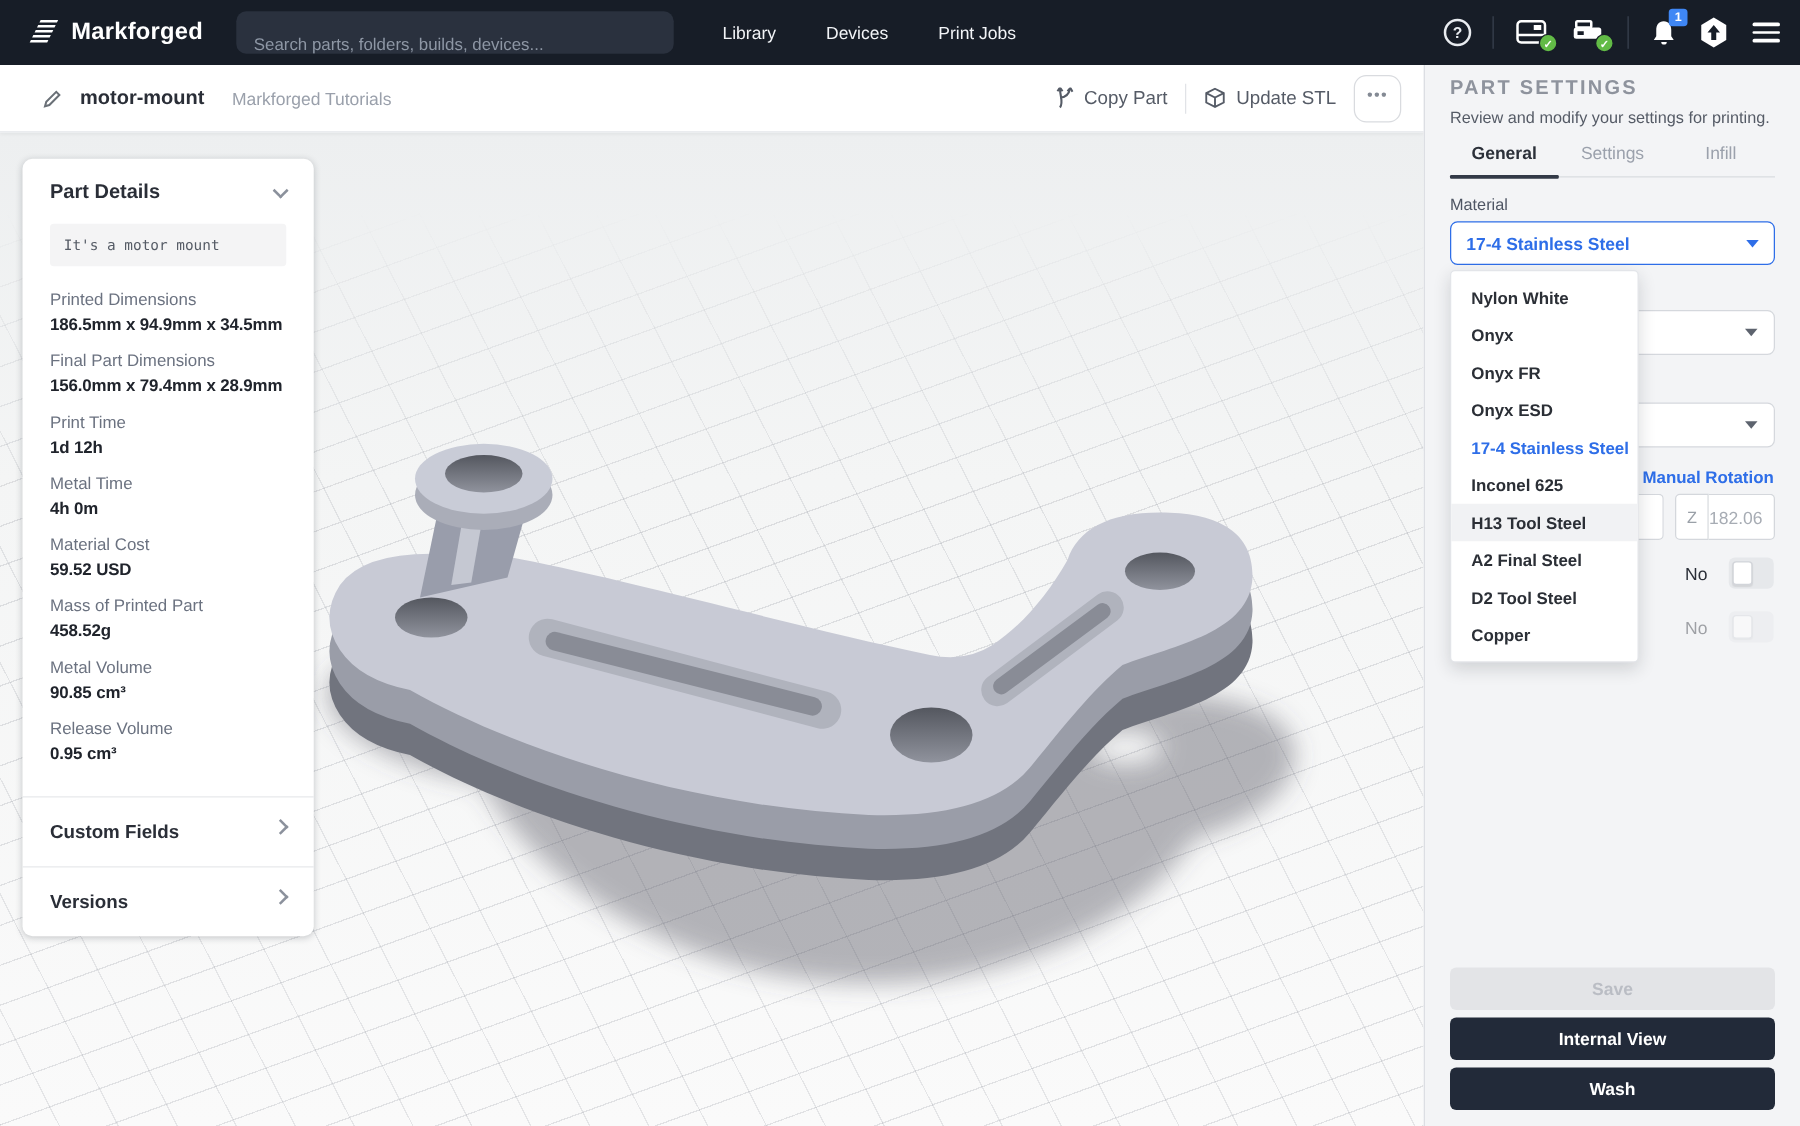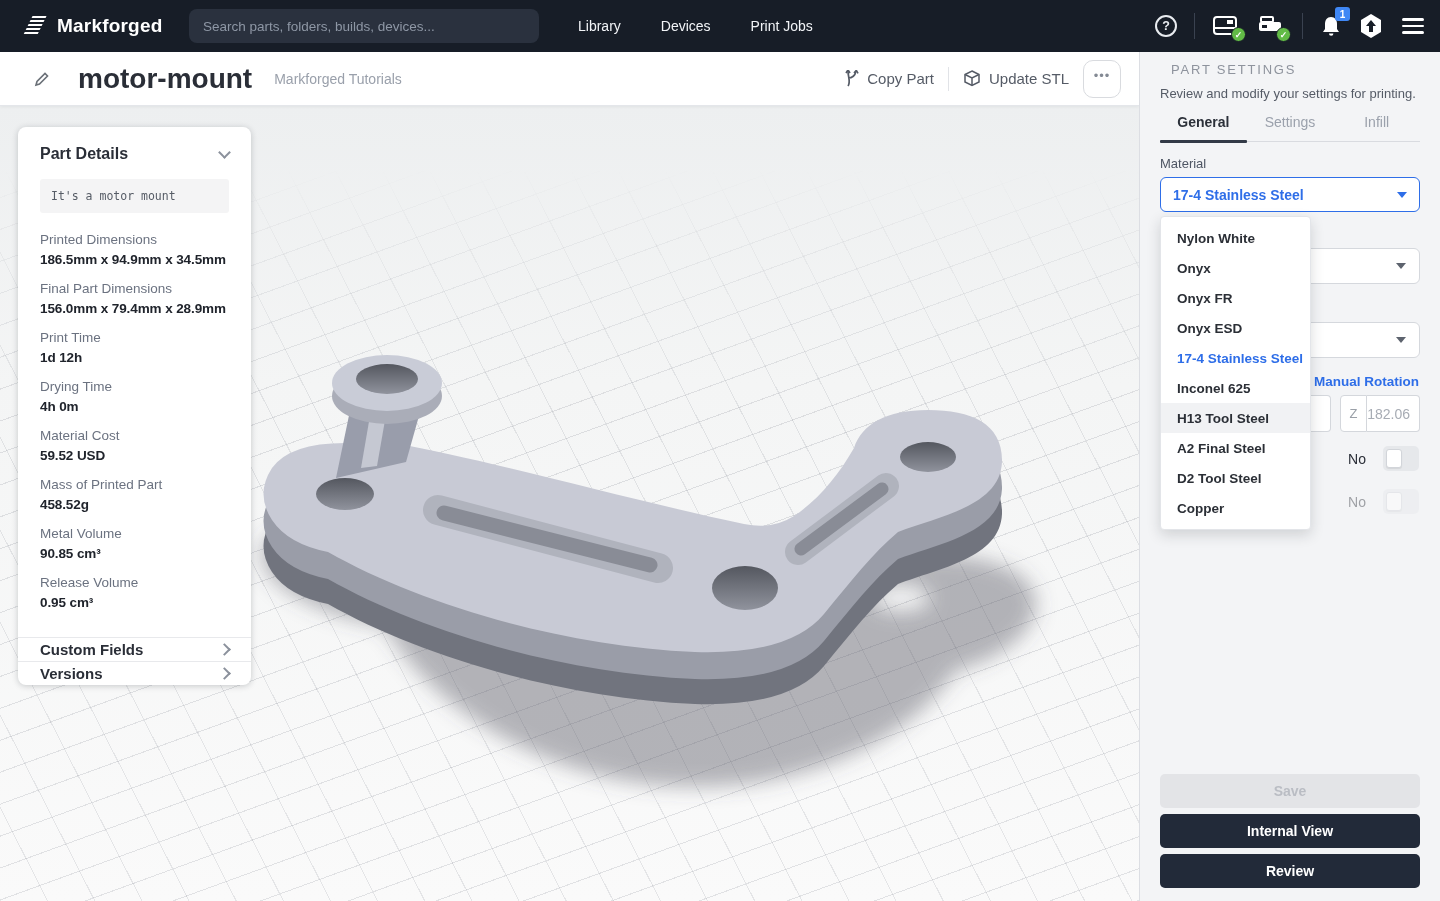--- a/index.html
+++ b/index.html
@@ -5,21 +5,21 @@
   * { margin:0; padding:0; box-sizing:border-box; }
   html,body { width:1440px; height:901px; overflow:hidden; background:#fff;
     font-family:"Liberation Sans", sans-serif; }
 
   
   .navbar { position:absolute; left:0; top:0; width:1440px; height:52px;
     background:#171d27; display:flex; align-items:center; z-index:40; }
   .brand { display:flex; align-items:center; gap:9px; padding-left:22px; cursor:pointer; }
   .brand-text { color:#fff; font-size:19px; font-weight:700; letter-spacing:.2px; }
   .search-box { position:absolute; left:189px; top:9px; width:350px; height:34px;
-    background:#2a313e; border-radius:8px; display:flex; align-items:center; padding:0 14px; }
+    background:#2a313e; border-radius:8px; display:flex; align-items:flex-end; padding:0 14px; }
   .search-box input { background:transparent; border:none; outline:none; color:#c6ccd6;
     font-size:13.5px; width:100%; font-family:"Liberation Sans",sans-serif; }
   .search-box input::placeholder { color:#8e97a5; }
   .nav-links { position:absolute; left:558px; top:0; height:52px; display:flex; align-items:center; }
   .nav-link { color:#f2f4f7; font-size:14px; padding:0 20px; height:52px; display:flex;
     align-items:center; cursor:pointer; }
   .nav-right { position:absolute; right:14px; top:0; height:52px; display:flex;
     align-items:center; gap:17px; }
   .nav-sep { width:1px; height:26px; background:#3a4250; }
   .icon-btn { position:relative; display:flex; align-items:center; justify-content:center; cursor:pointer; }
@@ -31,21 +31,21 @@
   .notif-badge { position:absolute; right:-8px; top:-7px; min-width:15px; height:14px;
     background:#3f87f5; border-radius:3px; color:#fff; font-size:10px; font-weight:700;
     display:flex; align-items:center; justify-content:center; padding:0 3px; }
   .hamburger { display:flex; flex-direction:column; gap:4px; cursor:pointer; padding:4px 2px; }
   .hamburger span { width:22px; height:2.6px; background:#fff; border-radius:2px; }
 
   
   .page-header { position:absolute; left:0; top:52px; width:1139px; height:54px; background:#fff;
     border-bottom:1px solid #e4e6ea; box-shadow:0 1px 3px rgba(25,30,40,.06); z-index:20;
     display:flex; align-items:center; }
-  .ph-title { font-size:28px; font-weight:700; color:#2a2e37; margin-left:28px; }
+  .ph-title { font-size:16px; font-weight:700; color:#2a2e37; margin-left:14px; }
   .ph-crumb { font-size:14px; color:#9aa0ab; margin-left:22px; }
   .ph-actions { position:absolute; right:18px; display:flex; align-items:center; gap:14px; }
   .ph-action { display:flex; align-items:center; gap:8px; color:#555b66; font-size:15px; cursor:pointer; }
   .ph-sep { width:1px; height:24px; background:#e1e3e7; }
   .more-btn { width:38px; height:38px; border:1px solid #d9dbdf; border-radius:10px; background:#fff;
     color:#848a94; display:flex; align-items:center; justify-content:center; cursor:pointer;
     font-size:13px; letter-spacing:1px; line-height:1; padding-bottom:6px; }
 
   
   .viewport { position:absolute; left:0; top:106px; width:1139px; height:795px; overflow:hidden;
@@ -66,29 +66,29 @@
   .chev { width:9px; height:9px; border-right:2px solid #8b919c; border-bottom:2px solid #8b919c; }
   .chev.down { transform:rotate(45deg); margin-top:-4px; }
   .chev.right { transform:rotate(-45deg); }
   .dc-desc { margin:16px 22px 0; background:#f4f4f5; border-radius:3px; padding:10px 11px;
     font-family:"DejaVu Sans Mono", monospace; font-size:11.5px; color:#565c66; cursor:text; }
   .dc-stats { padding:18px 22px 14px; }
   .stat { margin-bottom:12px; }
   .stat-label { font-size:13.5px; color:#6b7280; line-height:17px; }
   .stat-value { font-size:13.5px; font-weight:700; color:#20242c; line-height:17px; margin-top:3px;
     letter-spacing:-.1px; }
-  .dc-row { border-top:1px solid #e8e9ec; padding:3px 22px; display:flex; align-items:center;
+  .dc-row { border-top:1px solid #e8e9ec; padding:19px 22px; display:flex; align-items:flex-start;
     justify-content:space-between; cursor:pointer; }
   .dc-row-label { font-size:15px; font-weight:700; color:#2a2e37; }
 
   
   .settings-panel { position:absolute; left:1139px; top:52px; width:301px; height:849px;
     background:#f3f4f6; border-left:1px solid #dcdee3; z-index:30; }
-  .ps-title { position:absolute; left:20px; top:10px; font-size:13px; font-weight:400;
-    color:#8e939d; letter-spacing:1.8px;margin-left:11px; }
+  .ps-title { position:absolute; left:20px; top:10px; font-size:16px; font-weight:700;
+    color:#8e939d; letter-spacing:1.8px; }
   .ps-sub { position:absolute; left:20px; top:34px; font-size:13px; color:#555b66; }
   .tabs { position:absolute; left:20px; top:62px; width:260px; height:28px; display:flex;
     border-bottom:1px solid #d9dbe0; }
   .tab { flex:1; text-align:center; font-size:14px; color:#9ba1ac; cursor:pointer; position:relative; }
   .tab.active { color:#2b3039; font-weight:700; }
   .tab.active::after { content:""; position:absolute; left:0; right:0; bottom:-2px; height:3px;
     background:#333a47; border-radius:1px; }
   .field-label { position:absolute; left:20px; top:104px; font-size:13px; color:#4e5563; }
   .material-select { position:absolute; left:20px; top:125px; width:260px; height:35px;
     background:#fff; border:1.5px solid #2e6ee8; border-radius:6px; display:flex; align-items:center;
@@ -288,21 +288,21 @@
         </div>
         <div class="stat">
           <div class="stat-label">Final Part Dimensions</div>
           <div class="stat-value">156.0mm x 79.4mm x 28.9mm</div>
         </div>
         <div class="stat">
           <div class="stat-label">Print Time</div>
           <div class="stat-value">1d 12h</div>
         </div>
         <div class="stat">
-          <div class="stat-label">Drying Time</div>
+          <div class="stat-label">Metal Time</div>
           <div class="stat-value">4h 0m</div>
         </div>
         <div class="stat">
           <div class="stat-label">Material Cost</div>
           <div class="stat-value">59.52 USD</div>
         </div>
         <div class="stat">
           <div class="stat-label">Mass of Printed Part</div>
           <div class="stat-value">458.52g</div>
         </div>
@@ -375,21 +375,21 @@
   </div>
   <div class="toggle-row t2">
     <span class="toggle-label">No</span>
     <div class="switch">
         <div class="knob"></div>
       </div>
   </div>
 
   <button class="btn btn-save">Save</button>
   <button class="btn btn-dark btn-iv">Internal View</button>
-  <button class="btn btn-dark btn-print">Review</button>
+  <button class="btn btn-dark btn-print">Wash</button>
 
   <div class="dropdown">
       <div class="dd-item">Nylon White</div>
       <div class="dd-item">Onyx</div>
       <div class="dd-item">Onyx FR</div>
       <div class="dd-item">Onyx ESD</div>
       <div class="dd-item selected">17-4 Stainless Steel</div>
       <div class="dd-item">Inconel 625</div>
       <div class="dd-item hovered">H13 Tool Steel</div>
       <div class="dd-item">A2 Final Steel</div>

